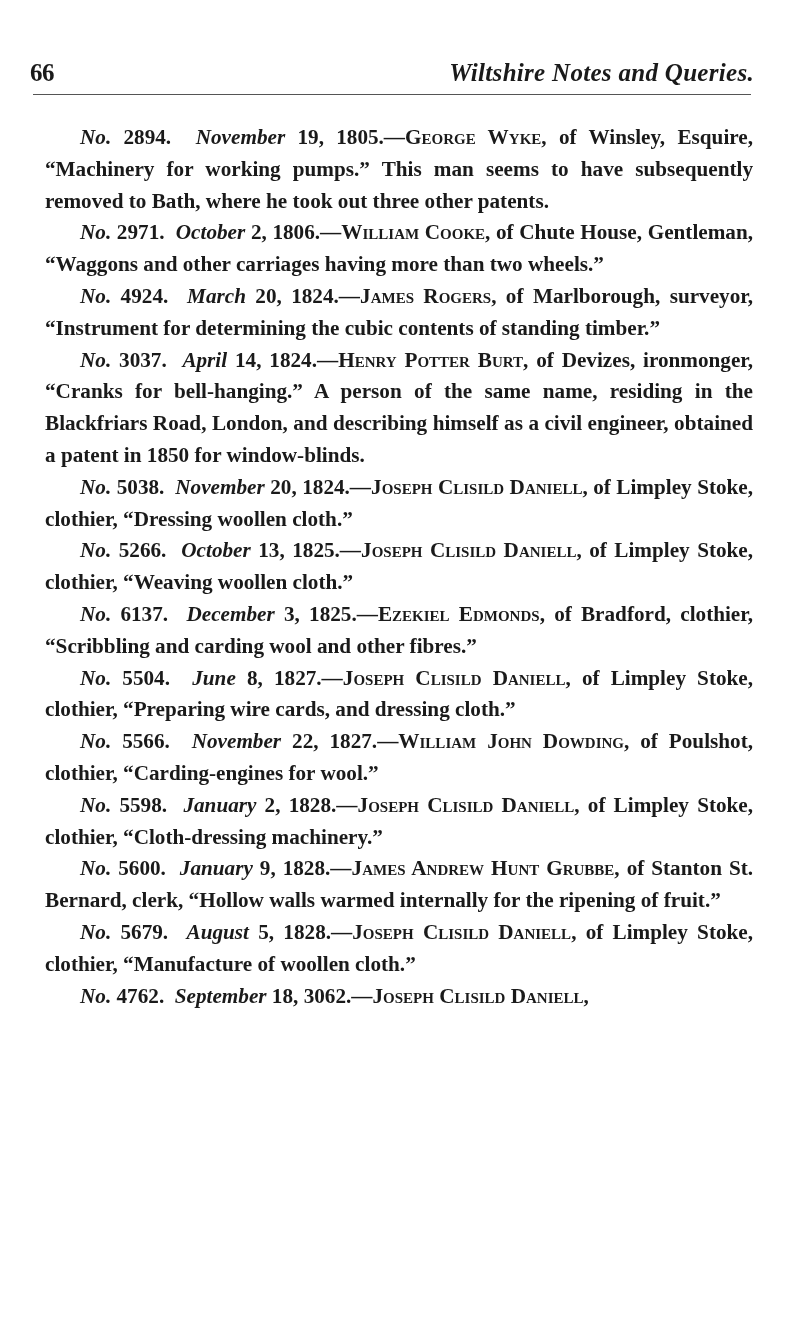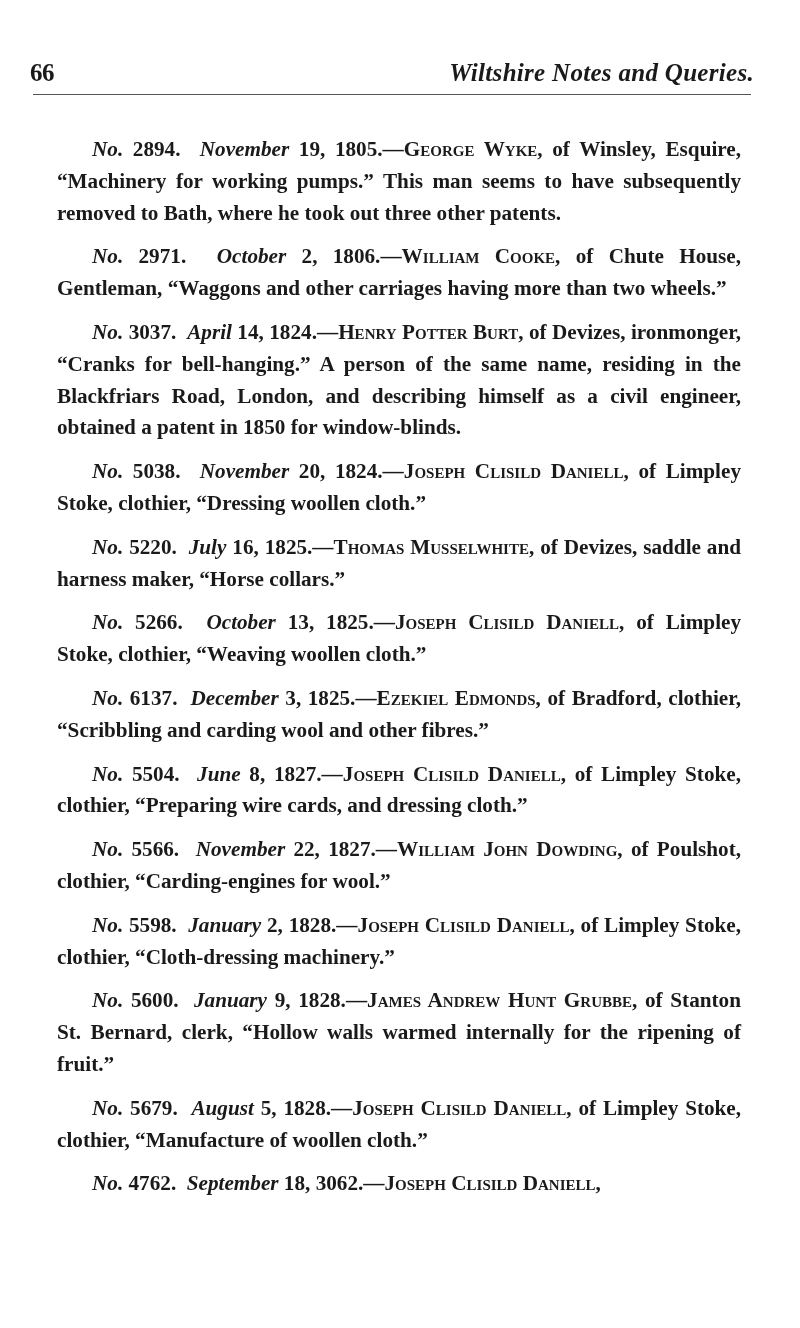--- a/index.html
+++ b/index.html
@@ -23,47 +23,47 @@
     }
     .rule {
       position: absolute; left: 33px; top: 78px; width: 718px; height: 0;
       border-top: 1.5px solid #555;
     }
     .body-text {
       position: absolute; left: 45px; top: 106px; width: 708px;
       font-size: 21.2px; line-height: 31.8px;
       text-align: justify;
     }
-    .entry { margin: 12px; text-indent: 35px; }
+    .entry { margin: 0; text-indent: 35px; }
     .no { font-style: italic; }
     .month { font-style: italic; }
     .sc { font-variant: small-caps; }
   </style>
 </head>
 <body>
 
 <div class="page">
   <div class="header">
     <span class="page-number">66</span>
     <div class="running-title">Wiltshire Notes and Queries.</div>
   </div>
   <div class="rule"></div>
 
   <div class="body-text">
     <p class="entry"><span class="no">No.</span> <span>2894.</span>&nbsp; <span class="month">November</span> <span>19, 1805.—</span><span class="sc">George Wyke</span><span>, of Winsley, Esquire, “Machinery for working pumps.” This man seems to have subsequently removed to Bath, where he took out three other patents.</span></p>
 
     <p class="entry"><span class="no">No.</span> <span>2971.</span>&nbsp; <span class="month">October</span> <span>2, 1806.—</span><span class="sc">William Cooke</span><span>, of Chute House, Gentleman, “Waggons and other carriages having more than two wheels.”</span></p>
 
+    <p class="entry"><span class="no">No.</span> <span>4924.</span>&nbsp; <span class="month">March</span> <span>20, 1824.—</span><span class="sc">James Rogers</span><span>, of Marlborough, surveyor, “Instrument for determining the cubic contents of standing timber.”</span></p>
 
     <p class="entry"><span class="no">No.</span> <span>3037.</span>&nbsp; <span class="month">April</span> <span>14, 1824.—</span><span class="sc">Henry Potter Burt</span><span>, of Devizes, ironmonger, “Cranks for bell-hanging.” A person of the same name, residing in the Blackfriars Road, London, and describing himself as a civil engineer, obtained a patent in 1850 for window-blinds.</span></p>
 
 
     <p class="entry"><span class="no">No.</span> <span>5038.</span>&nbsp; <span class="month">November</span> <span>20, 1824.—</span><span class="sc">Joseph Clisild Daniell</span><span>, of Limpley Stoke, clothier, “Dressing woollen cloth.”</span></p>
 
-    <p class="entry"><span class="no">No.</span> <span>5220.</span>&nbsp; <span class="month">July</span> <span>16, 1825.—</span><span class="sc">Thomas Musselwhite</span><span>, of Devizes, saddle and harness maker, “Horse collars.”</span></p>
 
     <p class="entry"><span class="no">No.</span> <span>5266.</span>&nbsp; <span class="month">October</span> <span>13, 1825.—</span><span class="sc">Joseph Clisild Daniell</span><span>, of Limpley Stoke, clothier, “Weaving woollen cloth.”</span></p>
 
     <p class="entry"><span class="no">No.</span> <span>6137.</span>&nbsp; <span class="month">December</span> <span>3, 1825.—</span><span class="sc">Ezekiel Edmonds</span><span>, of Bradford, clothier, “Scribbling and carding wool and other fibres.”</span></p>
 
     <p class="entry"><span class="no">No.</span> <span>5504.</span>&nbsp; <span class="month">June</span> <span>8, 1827.—</span><span class="sc">Joseph Clisild Daniell</span><span>, of Limpley Stoke, clothier, “Preparing wire cards, and dressing cloth.”</span></p>
 
     <p class="entry"><span class="no">No.</span> <span>5566.</span>&nbsp; <span class="month">November</span> <span>22, 1827.—</span><span class="sc">William John Dowding</span><span>, of Poulshot, clothier, “Carding-engines for wool.”</span></p>
 
     <p class="entry"><span class="no">No.</span> <span>5598.</span>&nbsp; <span class="month">January</span> <span>2, 1828.—</span><span class="sc">Joseph Clisild Daniell</span><span>, of Limpley Stoke, clothier, “Cloth-dressing machinery.”</span></p>

